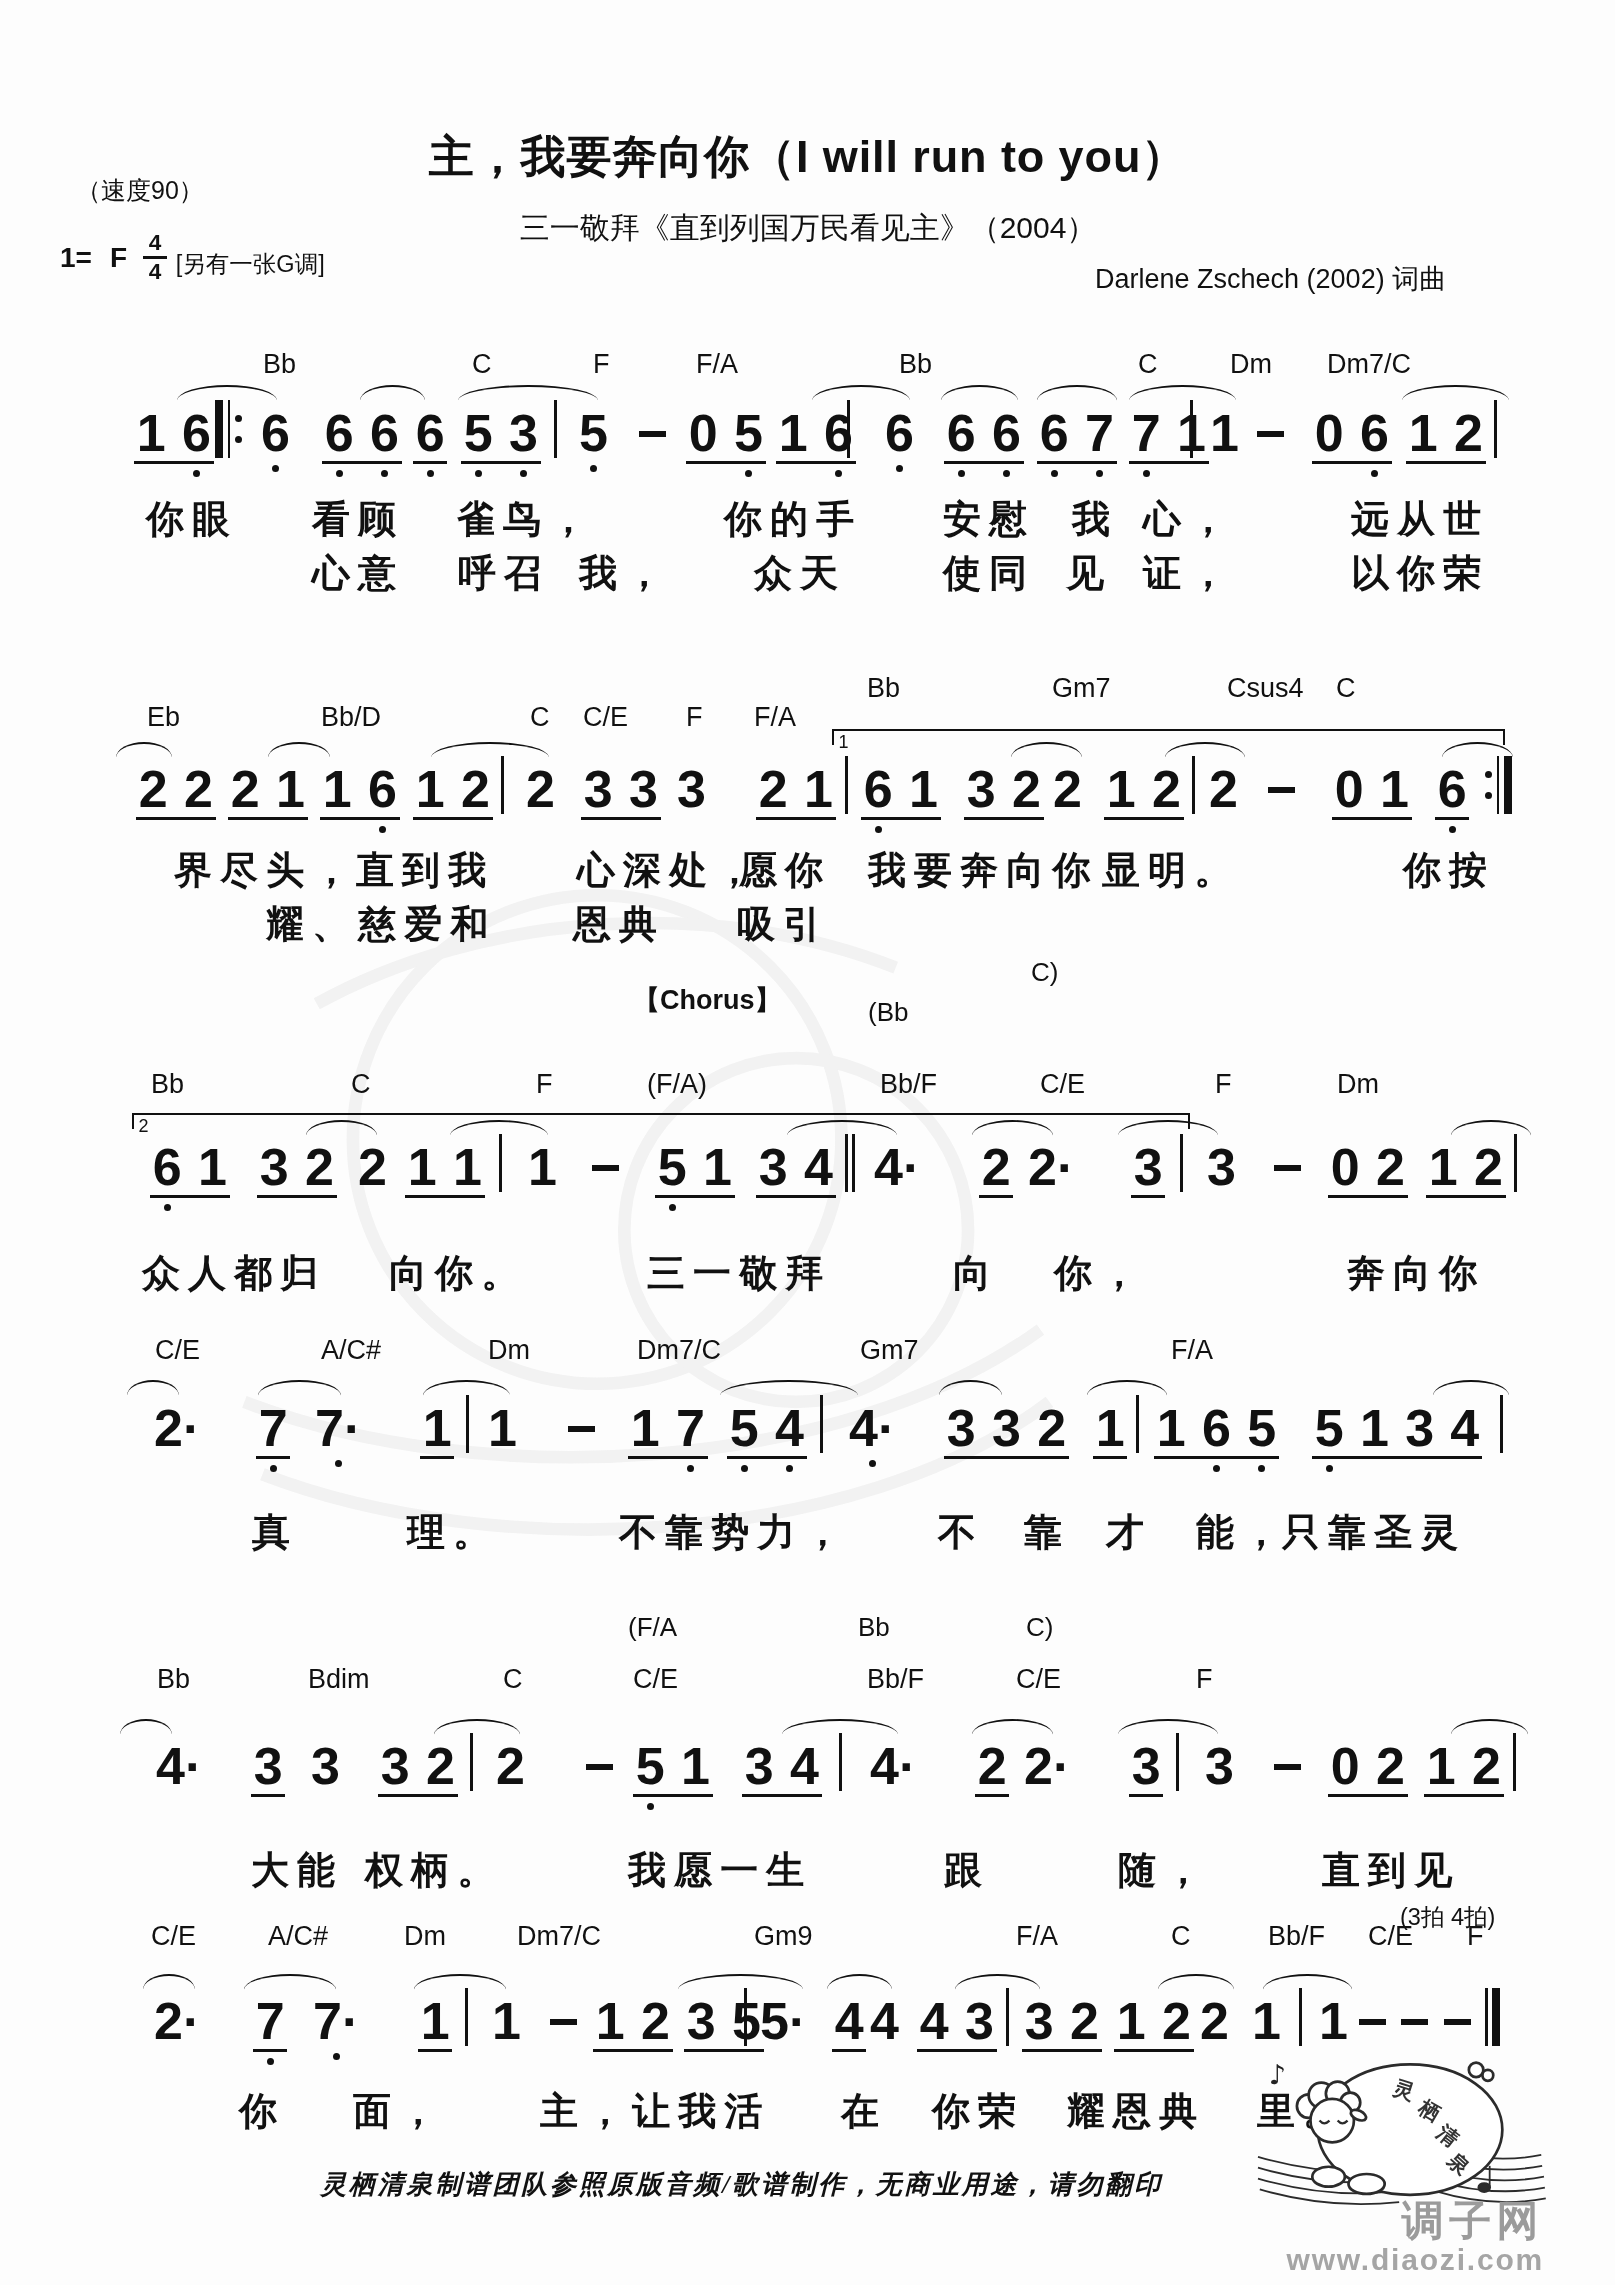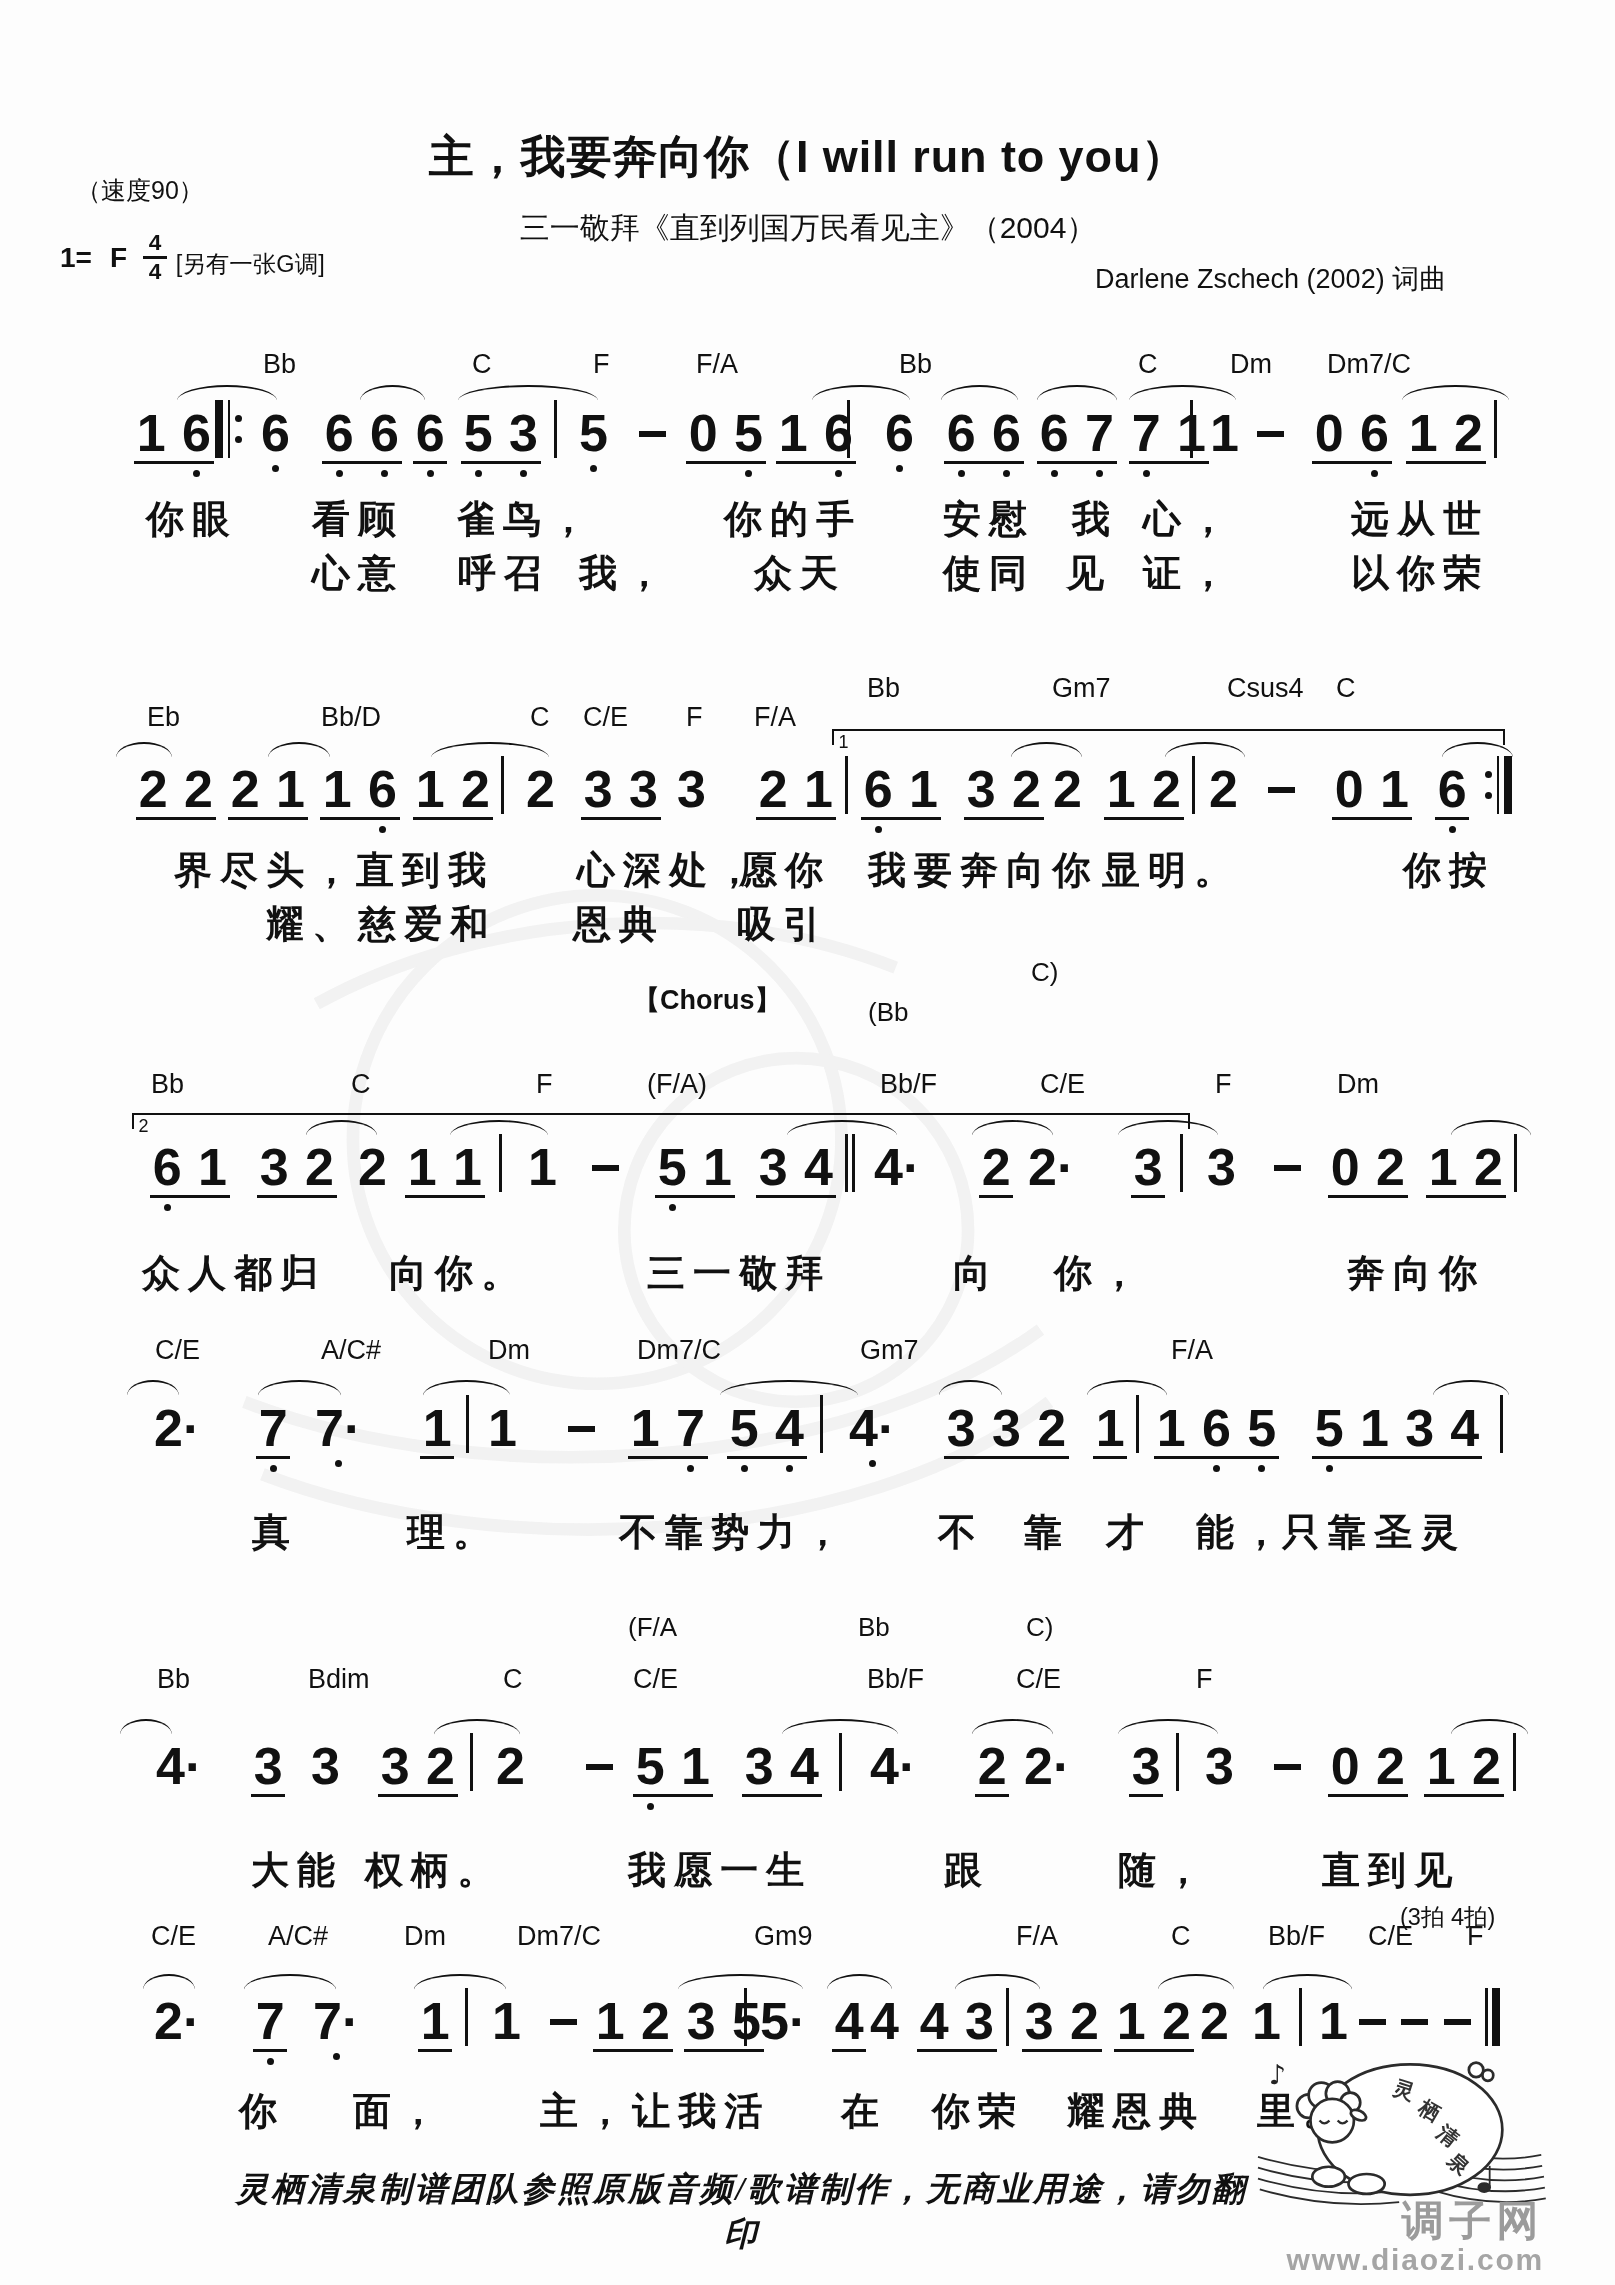--- a/index.html
+++ b/index.html
@@ -30,21 +30,21 @@
   .bar .t{width:2.7px;} .bar .T{width:8.1px;}
   .bar .d{display:flex;flex-direction:column;justify-content:center;gap:13.6px;background:none;}
   .bar .d b{width:7.2px;height:7.2px;border-radius:50%;background:#111;}
   .dash{position:absolute;width:27px;height:6.3px;background:#111;}
   .arc{position:absolute;height:13.6px;border-top:2.7px solid #111;border-radius:50% 50% 0 0/100% 100% 0 0;}
   .volta{position:absolute;height:13.6px;border-top:2.7px solid #111;border-left:2.7px solid #111;border-right:2.7px solid #111;}
   .volta span{position:absolute;left:4.5px;top:0.9px;font-size:18px;}
   .lyric{position:absolute;font-size:38px;font-weight:600;letter-spacing:8.1px;white-space:nowrap;}
   
   .footline{left:226px;top:2167px;width:1031px;text-align:center;font-family:"Liberation Serif","DejaVu Serif",serif;
-            font-style:italic;font-weight:700;font-size:33px;letter-spacing:2.7px;}
+            font-style:italic;font-weight:700;font-size:26px;letter-spacing:2.7px;}
   .sitename{right:72px;top:2193px;font-size:42px;font-weight:700;color:#9b9b9b;letter-spacing:5.4px;}
   .siteurl{right:72px;top:2243px;font-size:30px;font-weight:700;color:#a5a5a5;letter-spacing:1.8px;}
   .logo{left:1256px;top:2050px;}
   .logo text.lg{font-size:23px;font-weight:700;fill:#333;font-family:"Liberation Sans",sans-serif;}
   .logo text.ln{font-size:30px;fill:#222;font-family:"DejaVu Sans",sans-serif;}
   .wm{left:208px;top:841px;opacity:.9;}
 </style>
 </head>
 <body>
 

